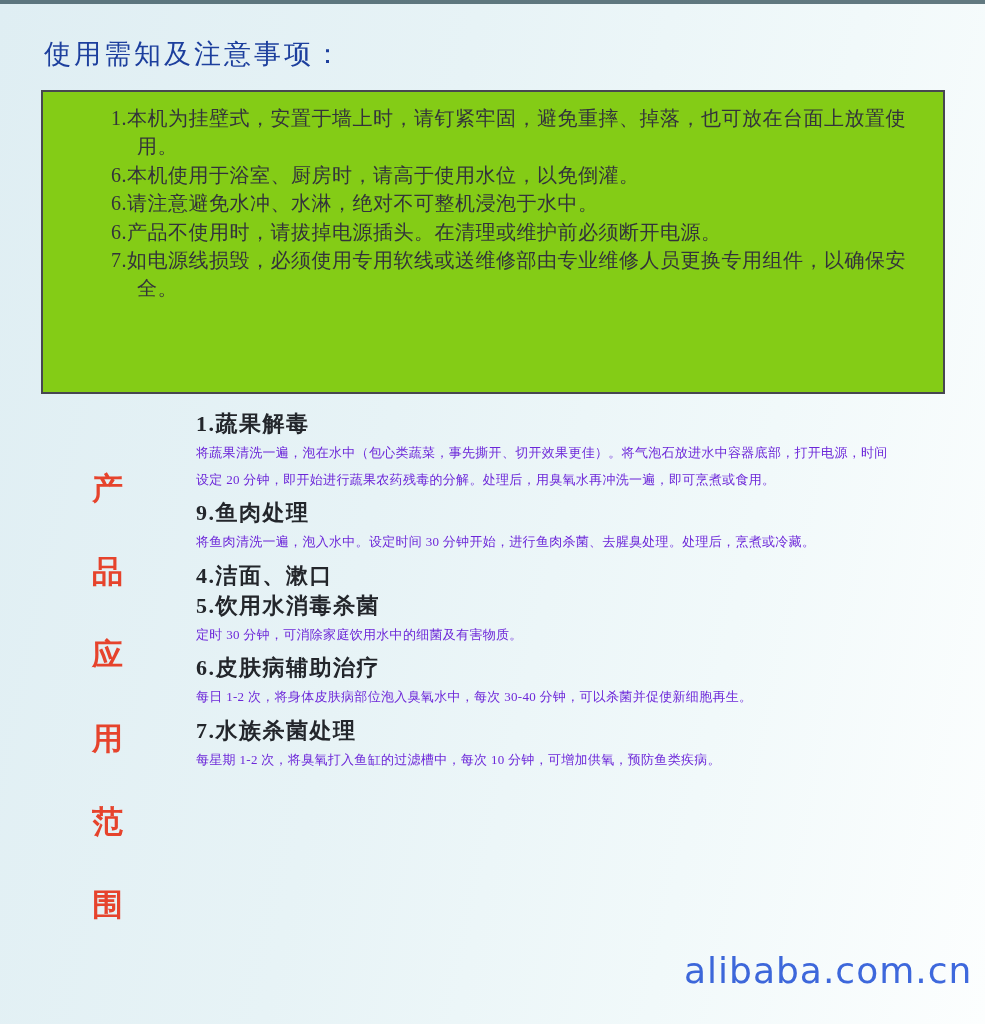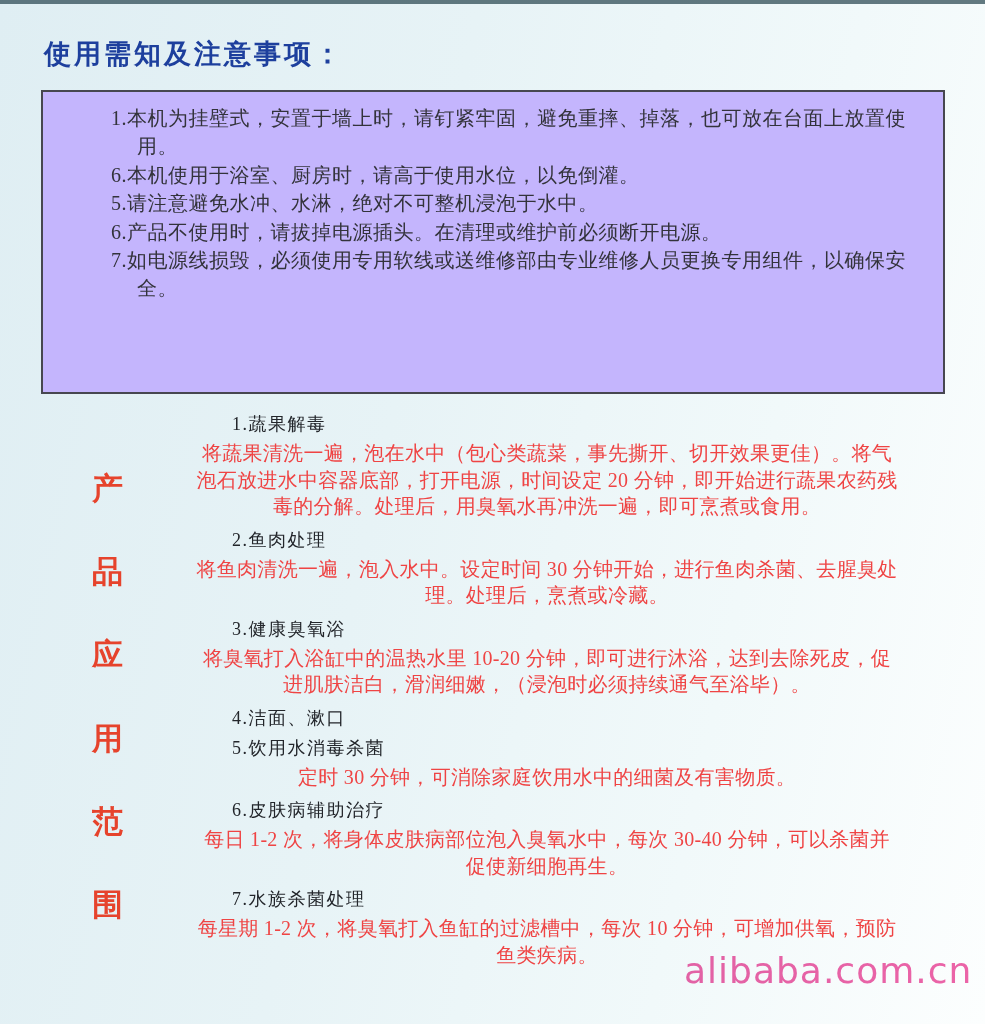--- a/index.html
+++ b/index.html
@@ -9,96 +9,92 @@
     background:linear-gradient(102deg, #dfeef3 0%, #e7f3f6 40%, #f1f9fa 72%, #fcfefe 100%);
     font-family:"Liberation Serif", serif;
   }
   .top-edge {
     position:absolute; top:0; left:0; width:100%; height:4px;
     background:#24414c; opacity:.7;
   }
   .page-title {
     position:absolute; left:44px; top:36px;
     font-family:"Liberation Sans", sans-serif;
-    font-weight:bold; font-size:27px; color:#1d3f9d;
+    font-weight:normal; font-size:27px; color:#1d3f9d;
     letter-spacing:3px;
   }
   .notice-box {
     position:absolute; left:41px; top:90px;
     width:904px; height:304px; box-sizing:border-box;
-    background:#c4b5fd; border:2px solid #474750;
+    background:#84cc16; border:2px solid #474750;
     padding:12px 30px 0 68px;
   }
   .notice-item {
     font-size:20px; line-height:28.4px; color:#33333b;
     padding-left:26px; text-indent:-26px; letter-spacing:.5px;
   }
   .vertical-label {
     position:absolute; left:92px; top:472px; height:450px;
     display:flex; flex-direction:column; justify-content:space-between;
   }
   .vl-char {
     font-size:31px; font-weight:bold; color:#e6432c;
     line-height:34px; text-align:center;
   }
   .apps {
     position:absolute; left:196px; top:410px; width:702px;
   }
   .app-heading {
-    font-size:18px; font-weight:normal; color:#23262b;
-    line-height:28px; margin-bottom:2px; letter-spacing:1.5px;margin-left:36px;
+    font-size:22px; font-weight:bold; color:#23262b;
+    line-height:28px; margin-bottom:2px; letter-spacing:1.5px;
   }
   .app-body {
-    font-size:20px; line-height:26.5px; color:#ef4444;
-    margin-bottom:6px; letter-spacing:.3px;text-align:center;
+    font-size:13px; line-height:26.5px; color:#6d28d9;
+    margin-bottom:6px; letter-spacing:.3px;
   }
   .watermark {
     position:absolute; left:684px; top:950px;
     font-family:"DejaVu Sans", sans-serif;
-    font-size:36px; color:#ec4899; opacity:.85;
+    font-size:36px; color:#1d4ed8; opacity:.85;
     mix-blend-mode:multiply; letter-spacing:1px;
     white-space:nowrap;
   }
 </style>
 </head>
 <body>
 
 <div class="top-edge"></div>
 
 <div class="page-title">使用需知及注意事项：</div>
 
 <div class="notice-box">
   <div class="notice-item">1.本机为挂壁式，安置于墙上时，请钉紧牢固，避免重摔、掉落，也可放在台面上放置使用。</div>
   <div class="notice-item">6.本机使用于浴室、厨房时，请高于使用水位，以免倒灌。</div>
-  <div class="notice-item">5.请注意避免水冲、水淋，绝对不可整机浸泡于水中。</div>
+  <div class="notice-item">6.请注意避免水冲、水淋，绝对不可整机浸泡于水中。</div>
   <div class="notice-item">6.产品不使用时，请拔掉电源插头。在清理或维护前必须断开电源。</div>
   <div class="notice-item">7.如电源线损毁，必须使用专用软线或送维修部由专业维修人员更换专用组件，以确保安全。</div>
 </div>
 
 <div class="vertical-label">
   <span class="vl-char">产</span>
   <span class="vl-char">品</span>
   <span class="vl-char">应</span>
   <span class="vl-char">用</span>
   <span class="vl-char">范</span>
   <span class="vl-char">围</span>
 </div>
 
 <div class="apps">
   <div>
     <div class="app-heading">1.蔬果解毒</div>
     <div class="app-body">将蔬果清洗一遍，泡在水中（包心类蔬菜，事先撕开、切开效果更佳）。将气泡石放进水中容器底部，打开电源，时间设定 20 分钟，即开始进行蔬果农药残毒的分解。处理后，用臭氧水再冲洗一遍，即可烹煮或食用。</div>
   </div>
   <div>
-    <div class="app-heading">2.鱼肉处理</div>
+    <div class="app-heading">9.鱼肉处理</div>
     <div class="app-body">将鱼肉清洗一遍，泡入水中。设定时间 30 分钟开始，进行鱼肉杀菌、去腥臭处理。处理后，烹煮或冷藏。</div>
-  </div>
-  <div>
-    <div class="app-heading">3.健康臭氧浴</div>
-    <div class="app-body">将臭氧打入浴缸中的温热水里 10-20 分钟，即可进行沐浴，达到去除死皮，促进肌肤洁白，滑润细嫩，（浸泡时必须持续通气至浴毕）。</div>
   </div>
   <div>
     <div class="app-heading">4.洁面、漱口</div>
   </div>
   <div>
     <div class="app-heading">5.饮用水消毒杀菌</div>
     <div class="app-body">定时 30 分钟，可消除家庭饮用水中的细菌及有害物质。</div>
   </div>
   <div>
     <div class="app-heading">6.皮肤病辅助治疗</div>

